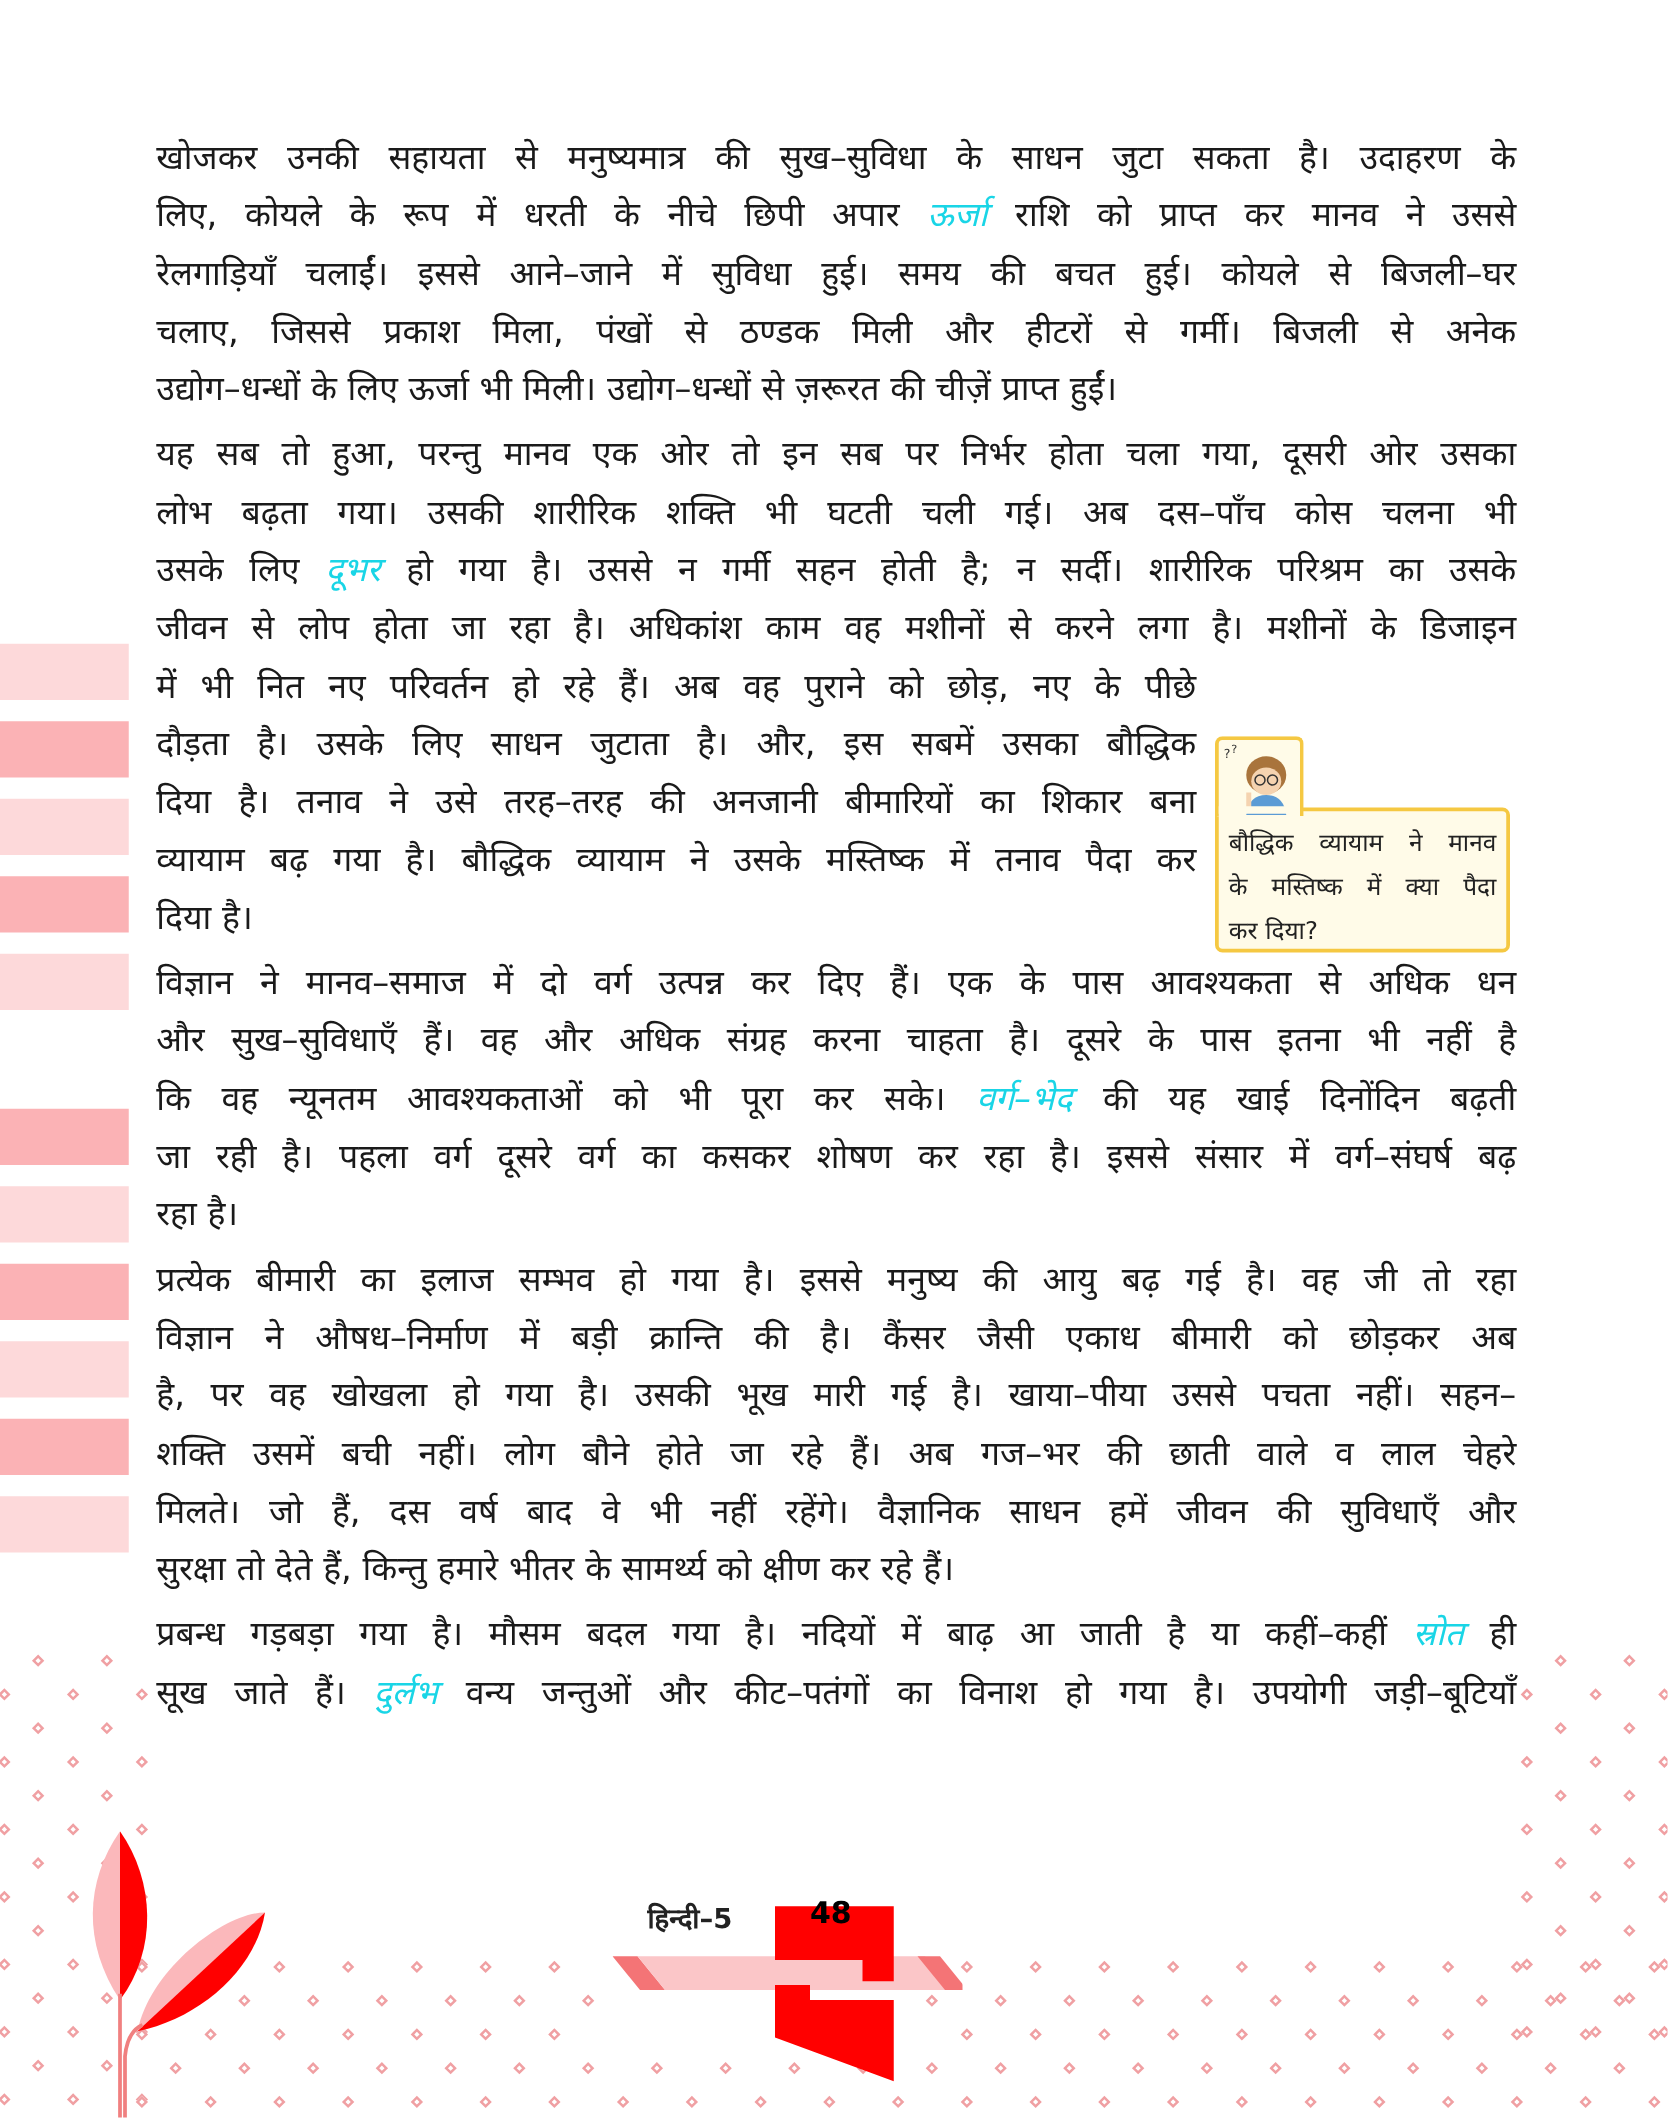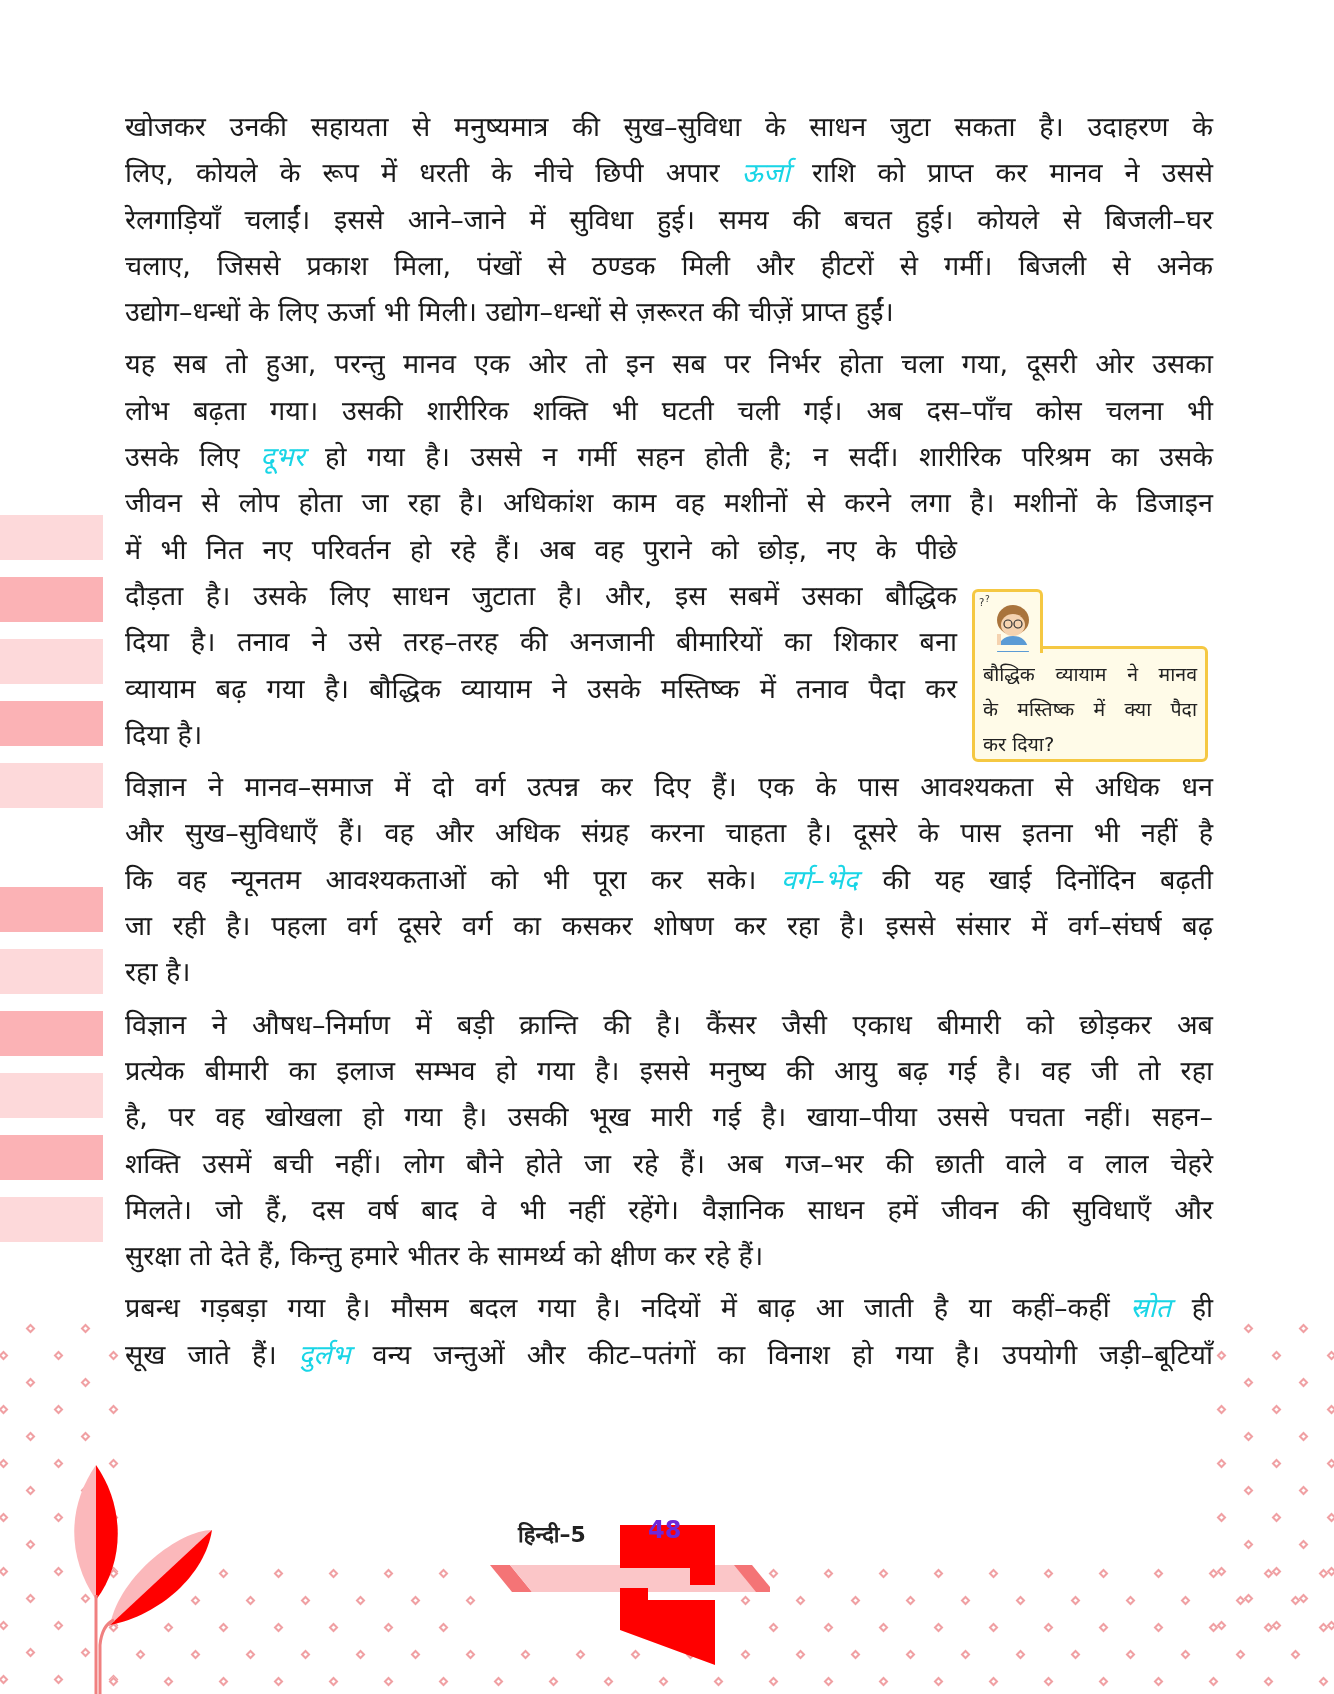--- a/index.html
+++ b/index.html
@@ -52,21 +52,21 @@
 
   .leaf-art { position: absolute; left: 60px; top: 1465px; }
 
   .footer { position: absolute; left: 490px; top: 1510px; }
   .book-label {
     position: absolute; left: 518px; top: 1518px; font-size: 22px; font-weight: bold;
     color: #222; white-space: nowrap;
   }
   .page-num {
     position: absolute; left: 648px; top: 1516px; font-size: 24px; font-weight: bold;
-    color: #6d28d9; z-index: 5;
+    color: #000000; z-index: 5;
   }
 </style>
 </head>
 <body>
 
 <div class="stripes" id="stripes">
     <div class="stripe light" style="top: 0px;"></div>
     <div class="stripe dark" style="top: 62px;"></div>
     <div class="stripe light" style="top: 124px;"></div>
     <div class="stripe dark" style="top: 186px;"></div>
@@ -269,22 +269,22 @@
 
   <div class="para">
     <span class="line">विज्ञान ने मानव–समाज में दो वर्ग उत्पन्न कर दिए हैं। एक के पास आवश्यकता से अधिक धन</span>
     <span class="line">और सुख–सुविधाएँ हैं। वह और अधिक संग्रह करना चाहता है। दूसरे के पास इतना भी नहीं है</span>
     <span class="line"><span>कि वह न्यूनतम आवश्यकताओं को भी पूरा कर सके। </span><span class="hl">वर्ग–भेद</span><span> की यह खाई दिनोंदिन बढ़ती</span></span>
     <span class="line">जा रही है। पहला वर्ग दूसरे वर्ग का कसकर शोषण कर रहा है। इससे संसार में वर्ग–संघर्ष बढ़</span>
     <span class="line last">रहा है।</span>
   </div>
 
   <div class="para">
+    <span class="line">प्रत्येक बीमारी का इलाज सम्भव हो गया है। इससे मनुष्य की आयु बढ़ गई है। वह जी तो रहा</span>
     <span class="line">विज्ञान ने औषध–निर्माण में बड़ी क्रान्ति की है। कैंसर जैसी एकाध बीमारी को छोड़कर अब</span>
-    <span class="line">प्रत्येक बीमारी का इलाज सम्भव हो गया है। इससे मनुष्य की आयु बढ़ गई है। वह जी तो रहा</span>
     <span class="line">है, पर वह खोखला हो गया है। उसकी भूख मारी गई है। खाया–पीया उससे पचता नहीं। सहन–</span>
     <span class="line">शक्ति उसमें बची नहीं। लोग बौने होते जा रहे हैं। अब गज–भर की छाती वाले व लाल चेहरे</span>
     <span class="line">मिलते। जो हैं, दस वर्ष बाद वे भी नहीं रहेंगे। वैज्ञानिक साधन हमें जीवन की सुविधाएँ और</span>
     <span class="line last">सुरक्षा तो देते हैं, किन्तु हमारे भीतर के सामर्थ्य को क्षीण कर रहे हैं।</span>
   </div>
 
   <div class="para">
     <span class="line"><span>प्रबन्ध गड़बड़ा गया है। मौसम बदल गया है। नदियों में बाढ़ आ जाती है या कहीं–कहीं </span><span class="hl">स्रोत</span><span> ही</span></span>
     <span class="line"><span>सूख जाते हैं। </span><span class="hl">दुर्लभ</span><span> वन्य जन्तुओं और कीट–पतंगों का विनाश हो गया है। उपयोगी जड़ी–बूटियाँ</span></span>
   </div>

